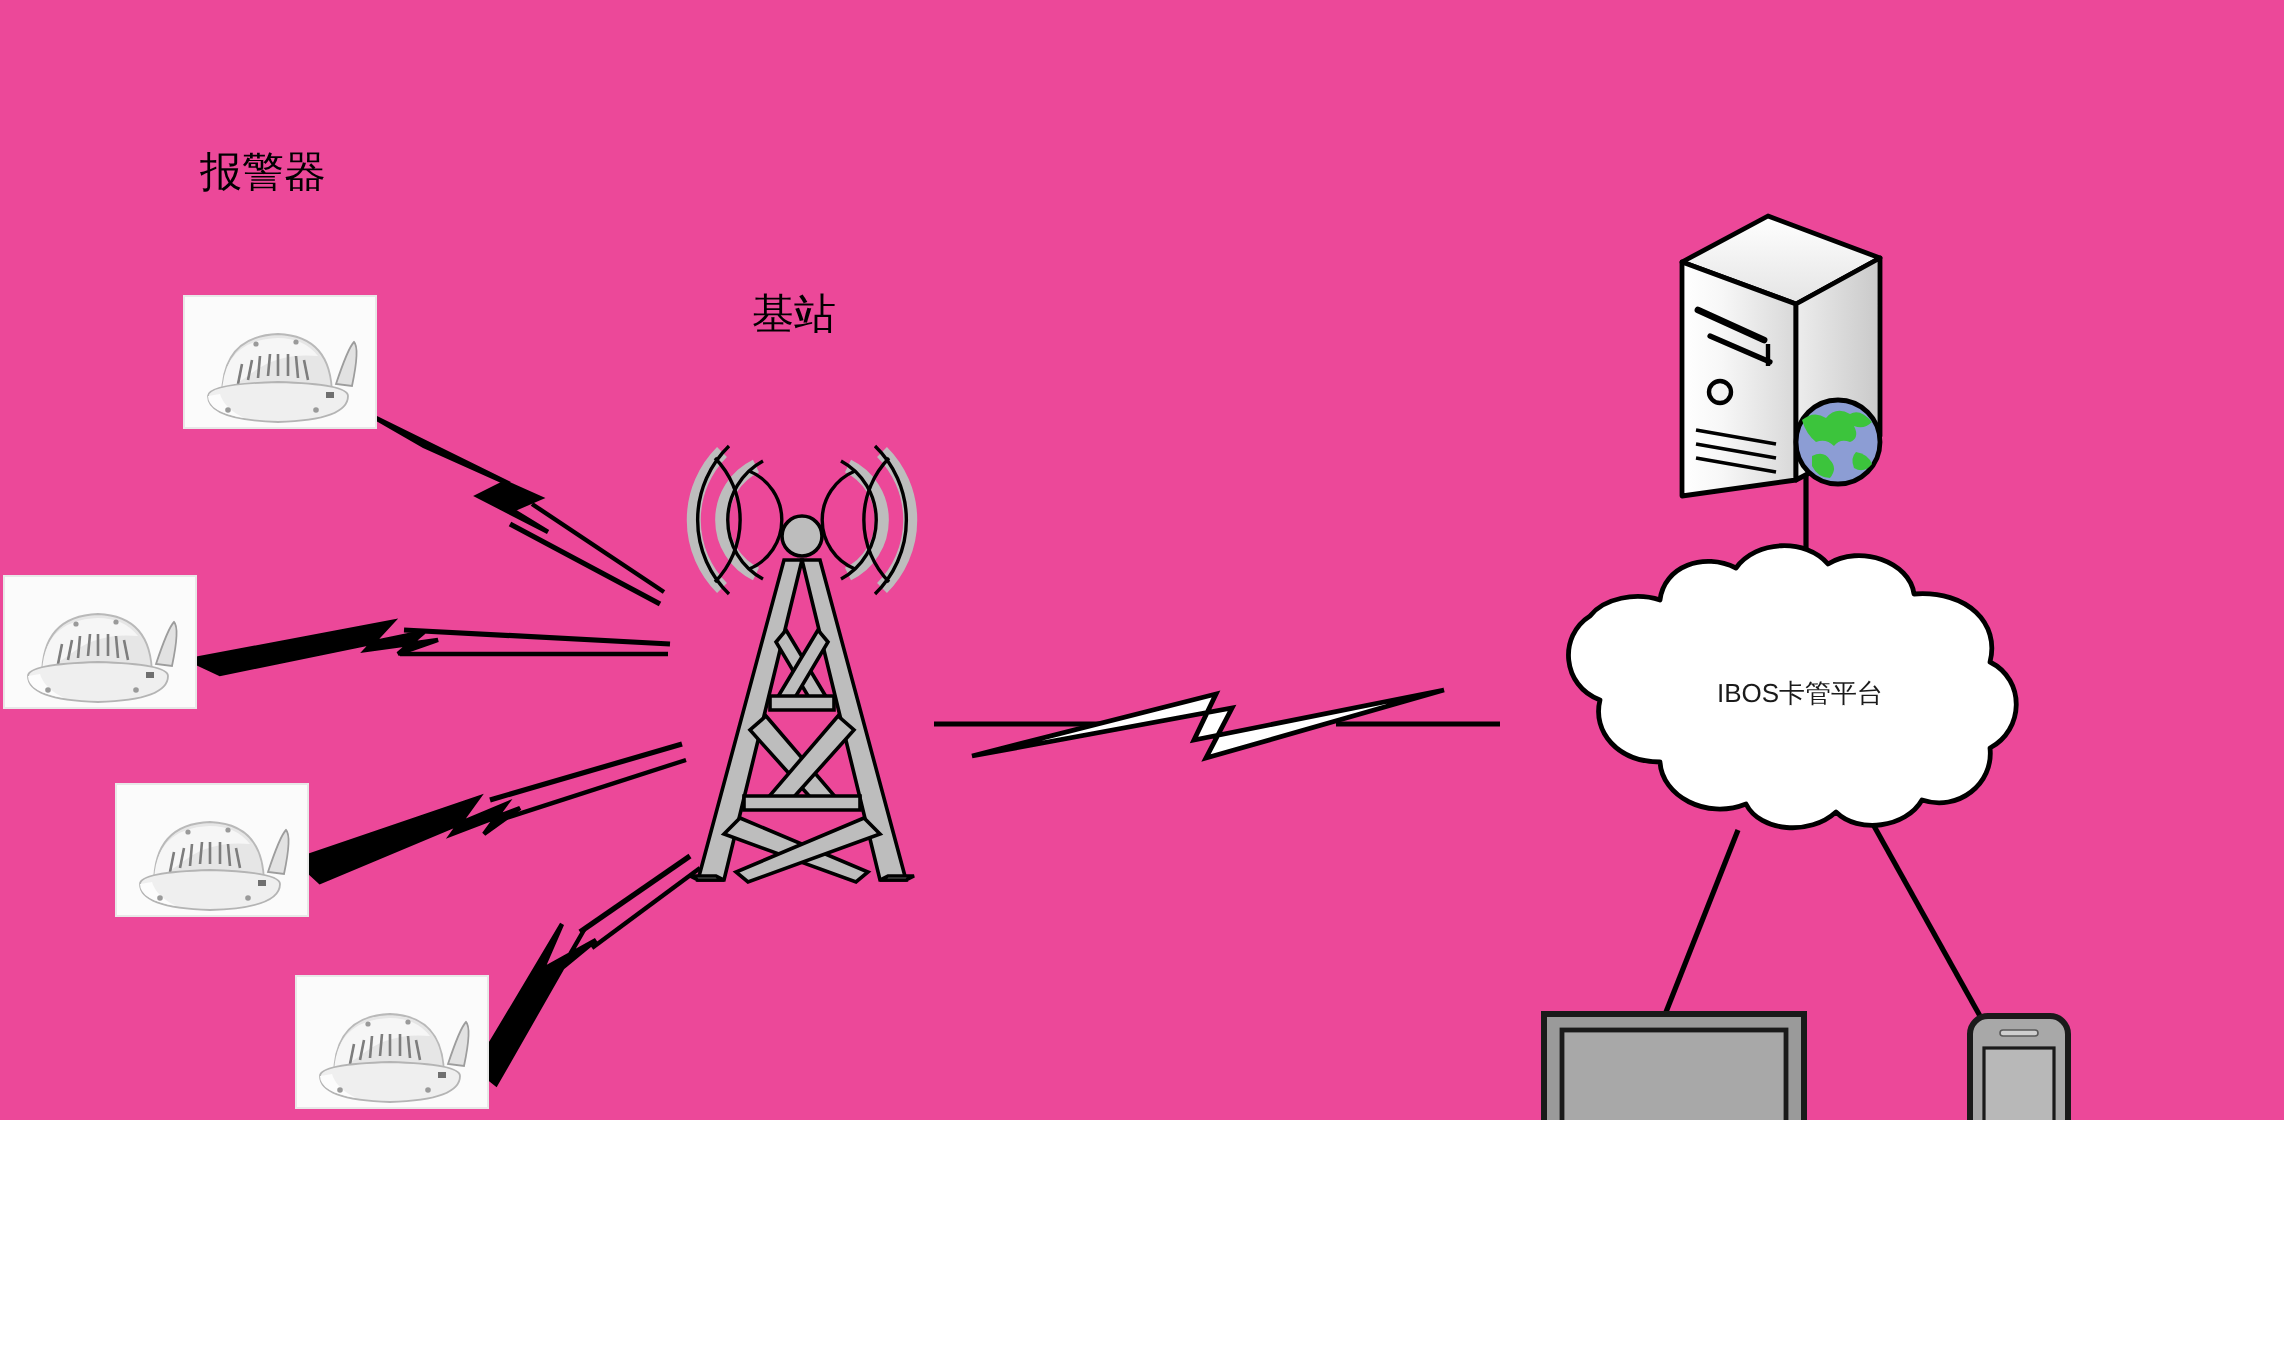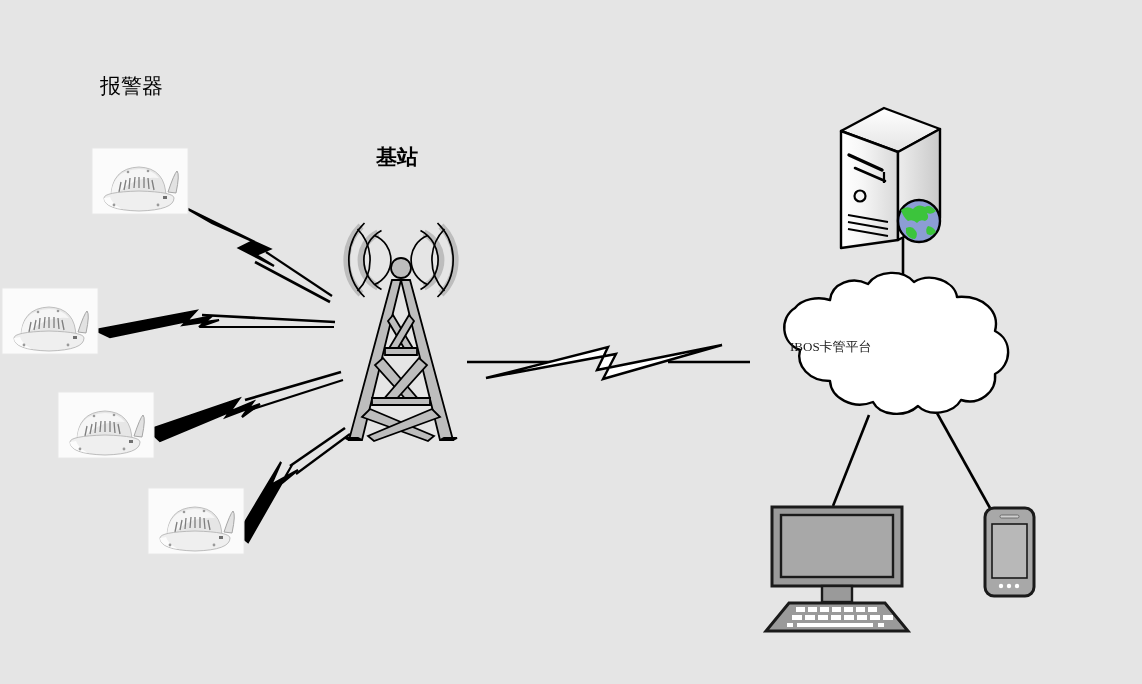--- a/index.html
+++ b/index.html
@@ -3,50 +3,51 @@
 <meta charset="utf-8">
 <style>
   html, body {
     margin: 0;
     padding: 0;
     background: #ffffff;
   }
   #canvas {
     position: relative;
     width: 1142px;
-    height: 684px;
-    background: #e5e5e5;
+    height: 560px;
+    background: #ec4899;
     overflow: hidden;
     font-family: "Liberation Sans", sans-serif;
   }
   svg.layer {
     position: absolute;
     left: 0;
     top: 0;
     width: 1142px;
     height: 684px;
   }
   .label {
     position: absolute;
     color: #000000;
     font-family: "Liberation Sans", sans-serif;
     white-space: nowrap;
     font-weight: 400;
   }
   .label-alarm   { left: 100px; top: 72px;  font-size: 21px; }
-  .label-base    { left: 376px; top: 143px; font-size: 21px; font-weight: bold; }
+  .label-base    { left: 376px; top: 143px; font-size: 21px; }
   .label-server  { left: 810px; top: 74px;  font-size: 21px; }
   .label-terminal{ left: 756px; top: 643px; font-size: 23px; }
   .label-cloud {
     position: absolute;
     left: 790px;
     top: 338px;
     width: 220px;
+    text-align: center;
     font-size: 13px;
-    font-family: Liberation Serif, serif;
+    font-family: Liberation Sans, sans-serif;
     color: #1a1a1a;
   }
 </style>
 </head>
 <body>
 
 <div id="canvas">
 
   <svg class="layer" viewBox="0 0 1142 684">
     <defs>

